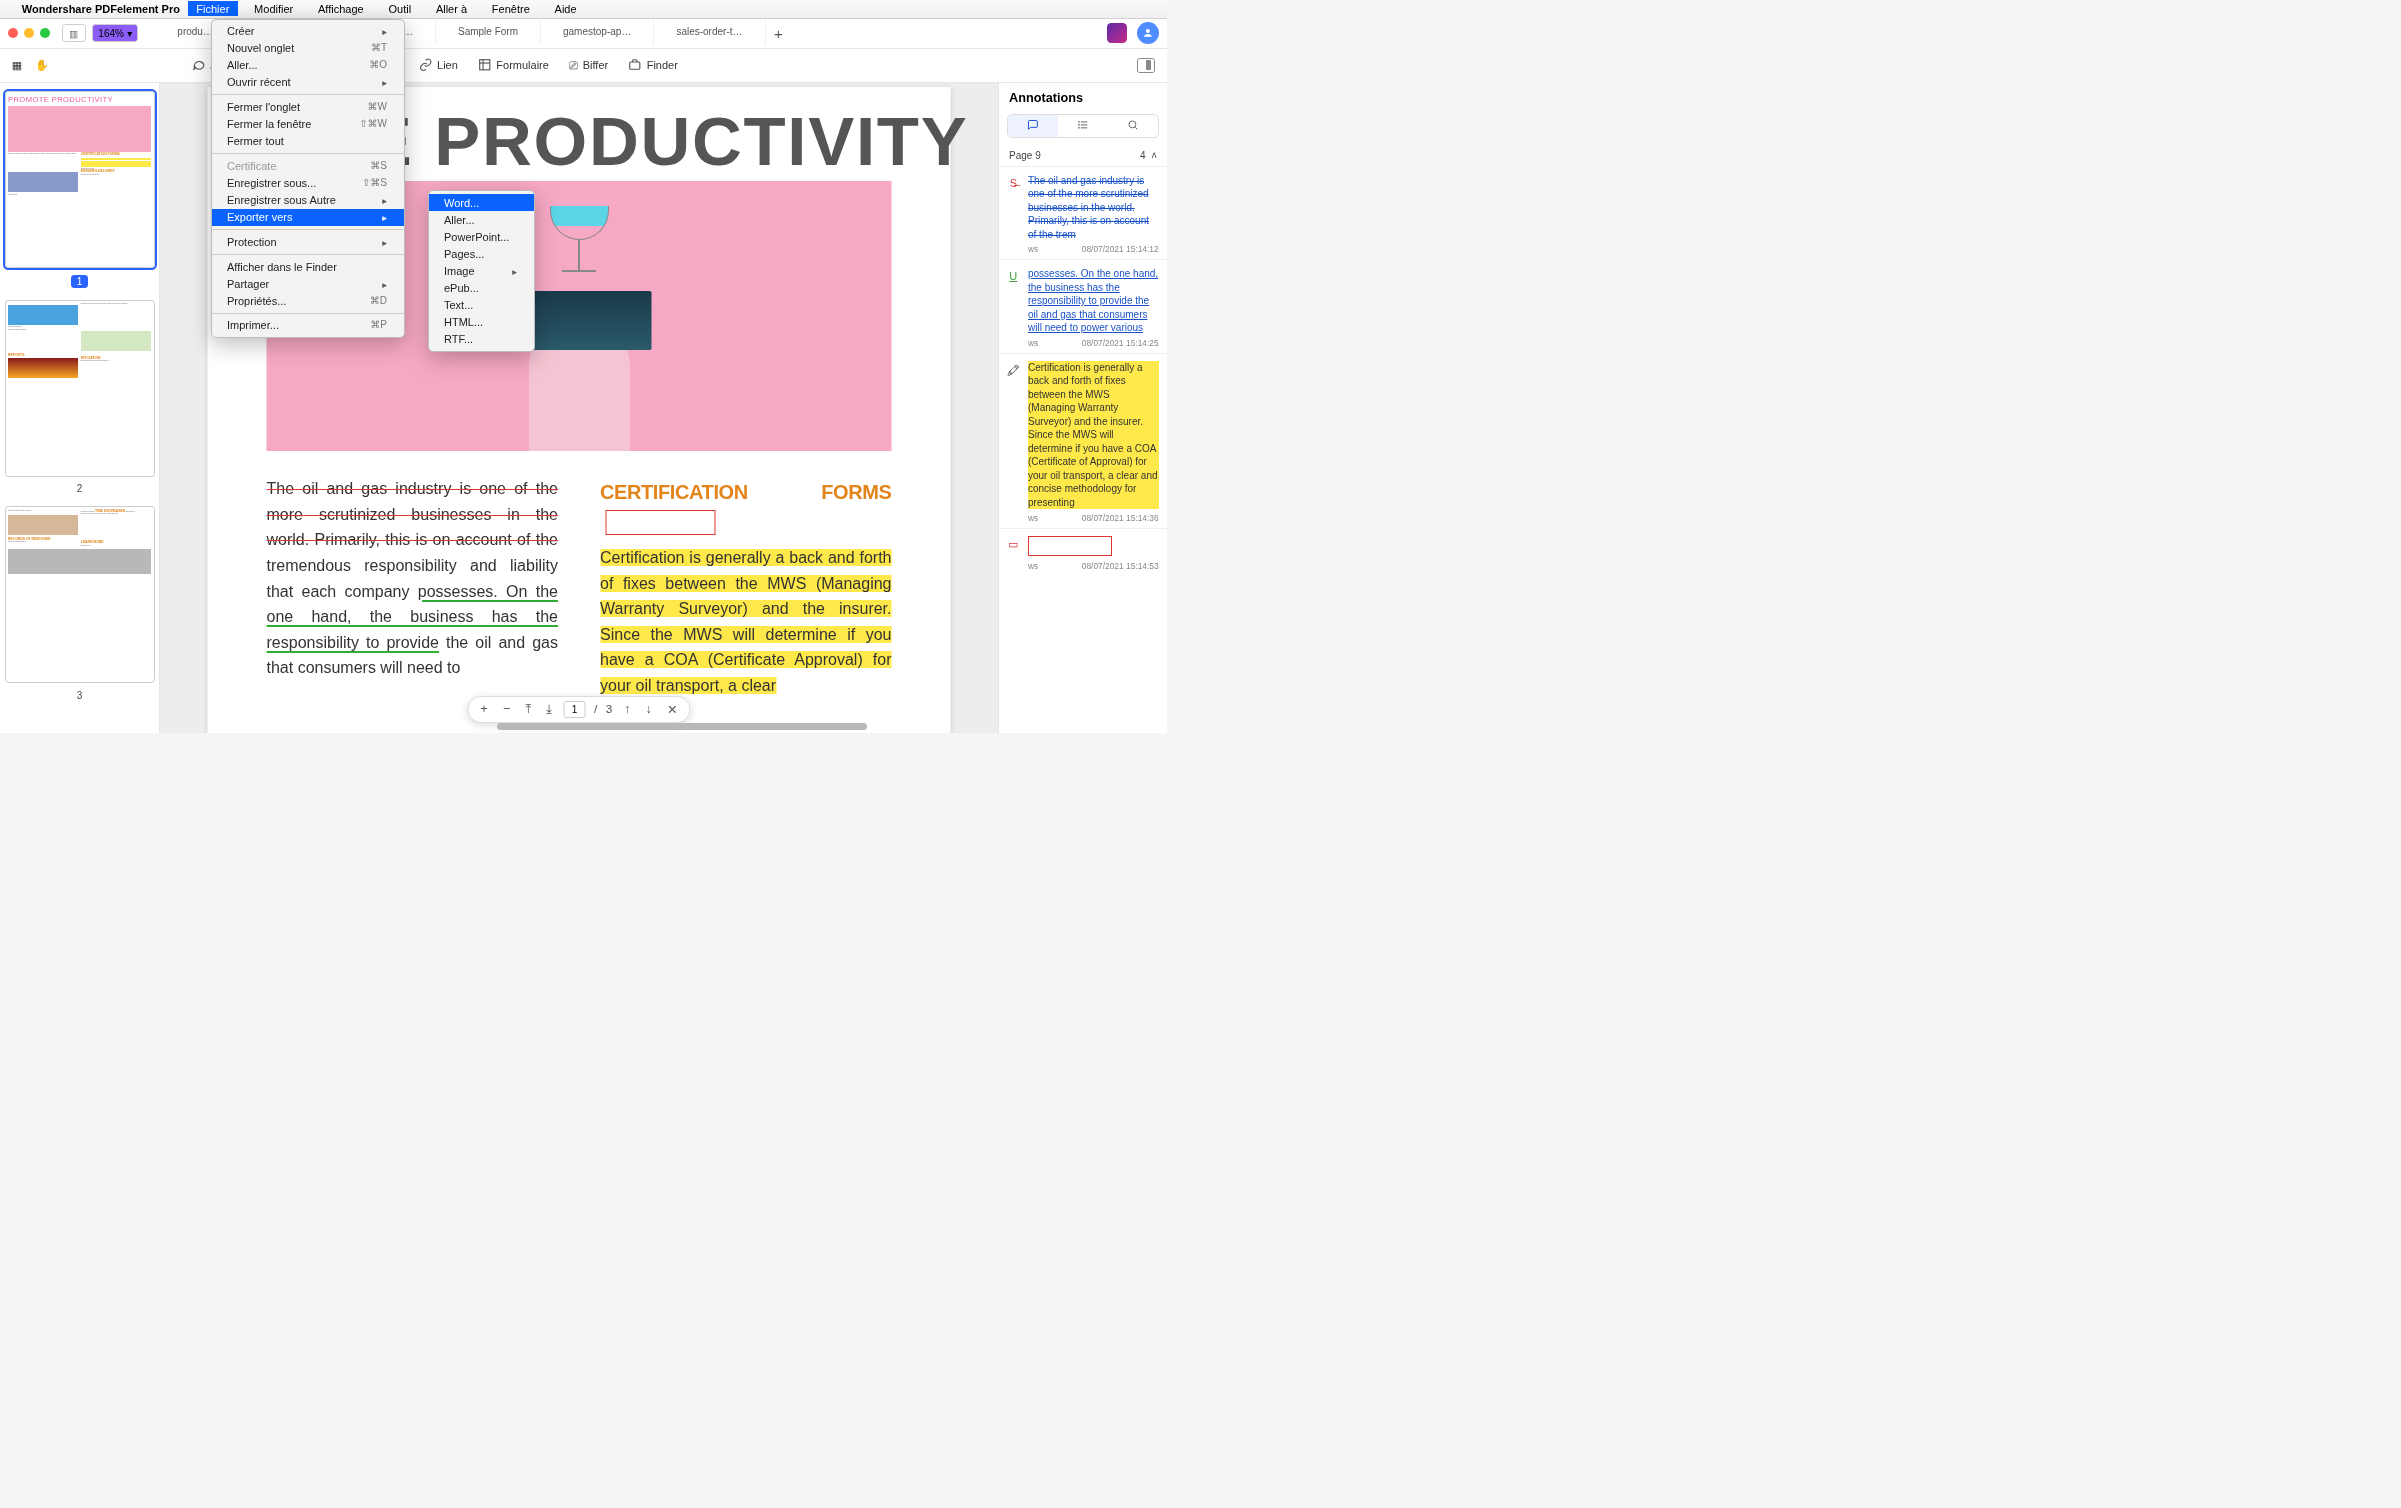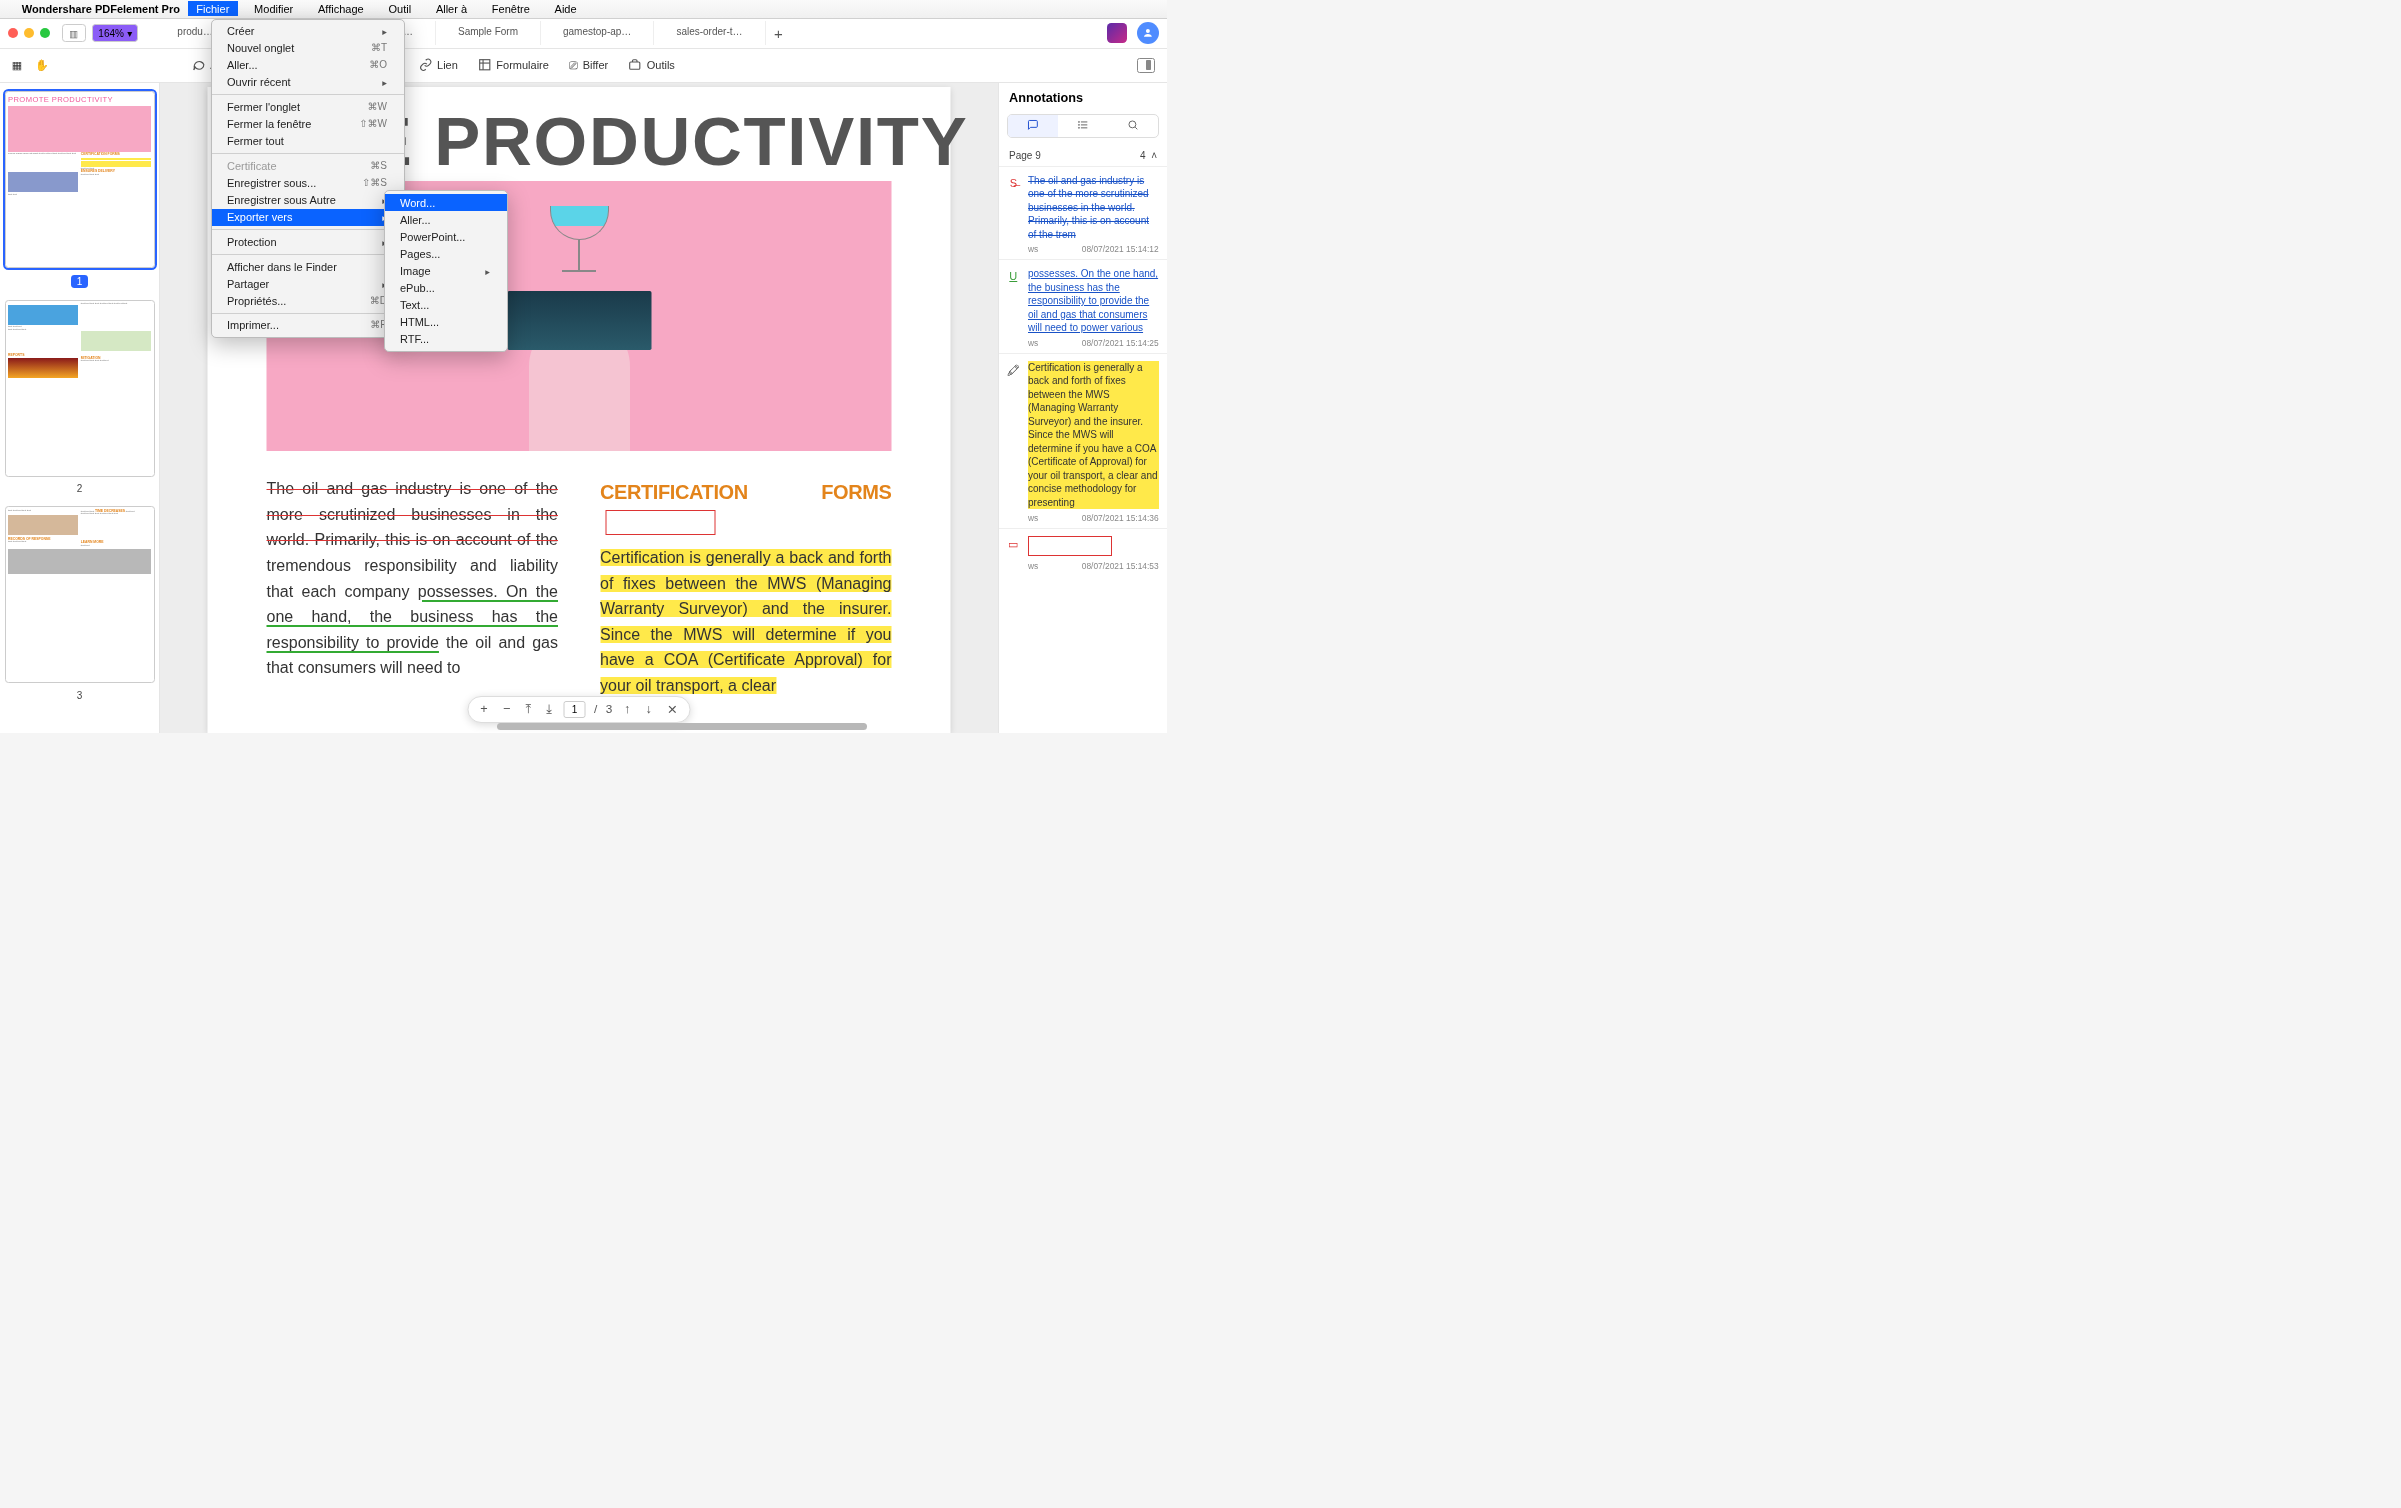--- a/index.html
+++ b/index.html
@@ -191,21 +191,21 @@
     </div>
   <div class="titem">
       <span>⎚</span>
       <span>Biffer</span>
     </div>
   <div class="titem">
       <svg class="ticon" viewBox="0 0 24 24" fill="none" stroke="currentColor" stroke-width="2">
         <rect x="3" y="7" width="18" height="13" rx="2"></rect>
         <path d="M8 7V5a2 2 0 012-2h4a2 2 0 012 2v2"></path>
       </svg>
-      <span>Outils</span>
+      <span>Finder</span>
     </div>
   <div class="grow"></div>
   <div class="panel-toggle"></div>
 </div>
 
 <div class="main">
 
   <div class="thumbs">
     <div class="thumb sel">
       <div class="mini">
@@ -441,21 +441,21 @@
       <span>Propriétés...</span>
       <span class="kb">⌘D</span>
     </div>
     <hr>
     <div class="mi">
       <span>Imprimer...</span>
       <span class="kb">⌘P</span>
     </div>
   </div>
 
-<div class="menu-pop" id="export-menu" style="top:190px; left:384px; width:124px;">
+<div class="menu-pop" id="export-menu" style="top:190px; left:428px; width:107px;">
     <div class="mi sel">
       <span>Word...</span>
       <span></span>
     </div>
     <div class="mi">
       <span>Aller...</span>
       <span></span>
     </div>
     <div class="mi">
       <span>PowerPoint...</span>

